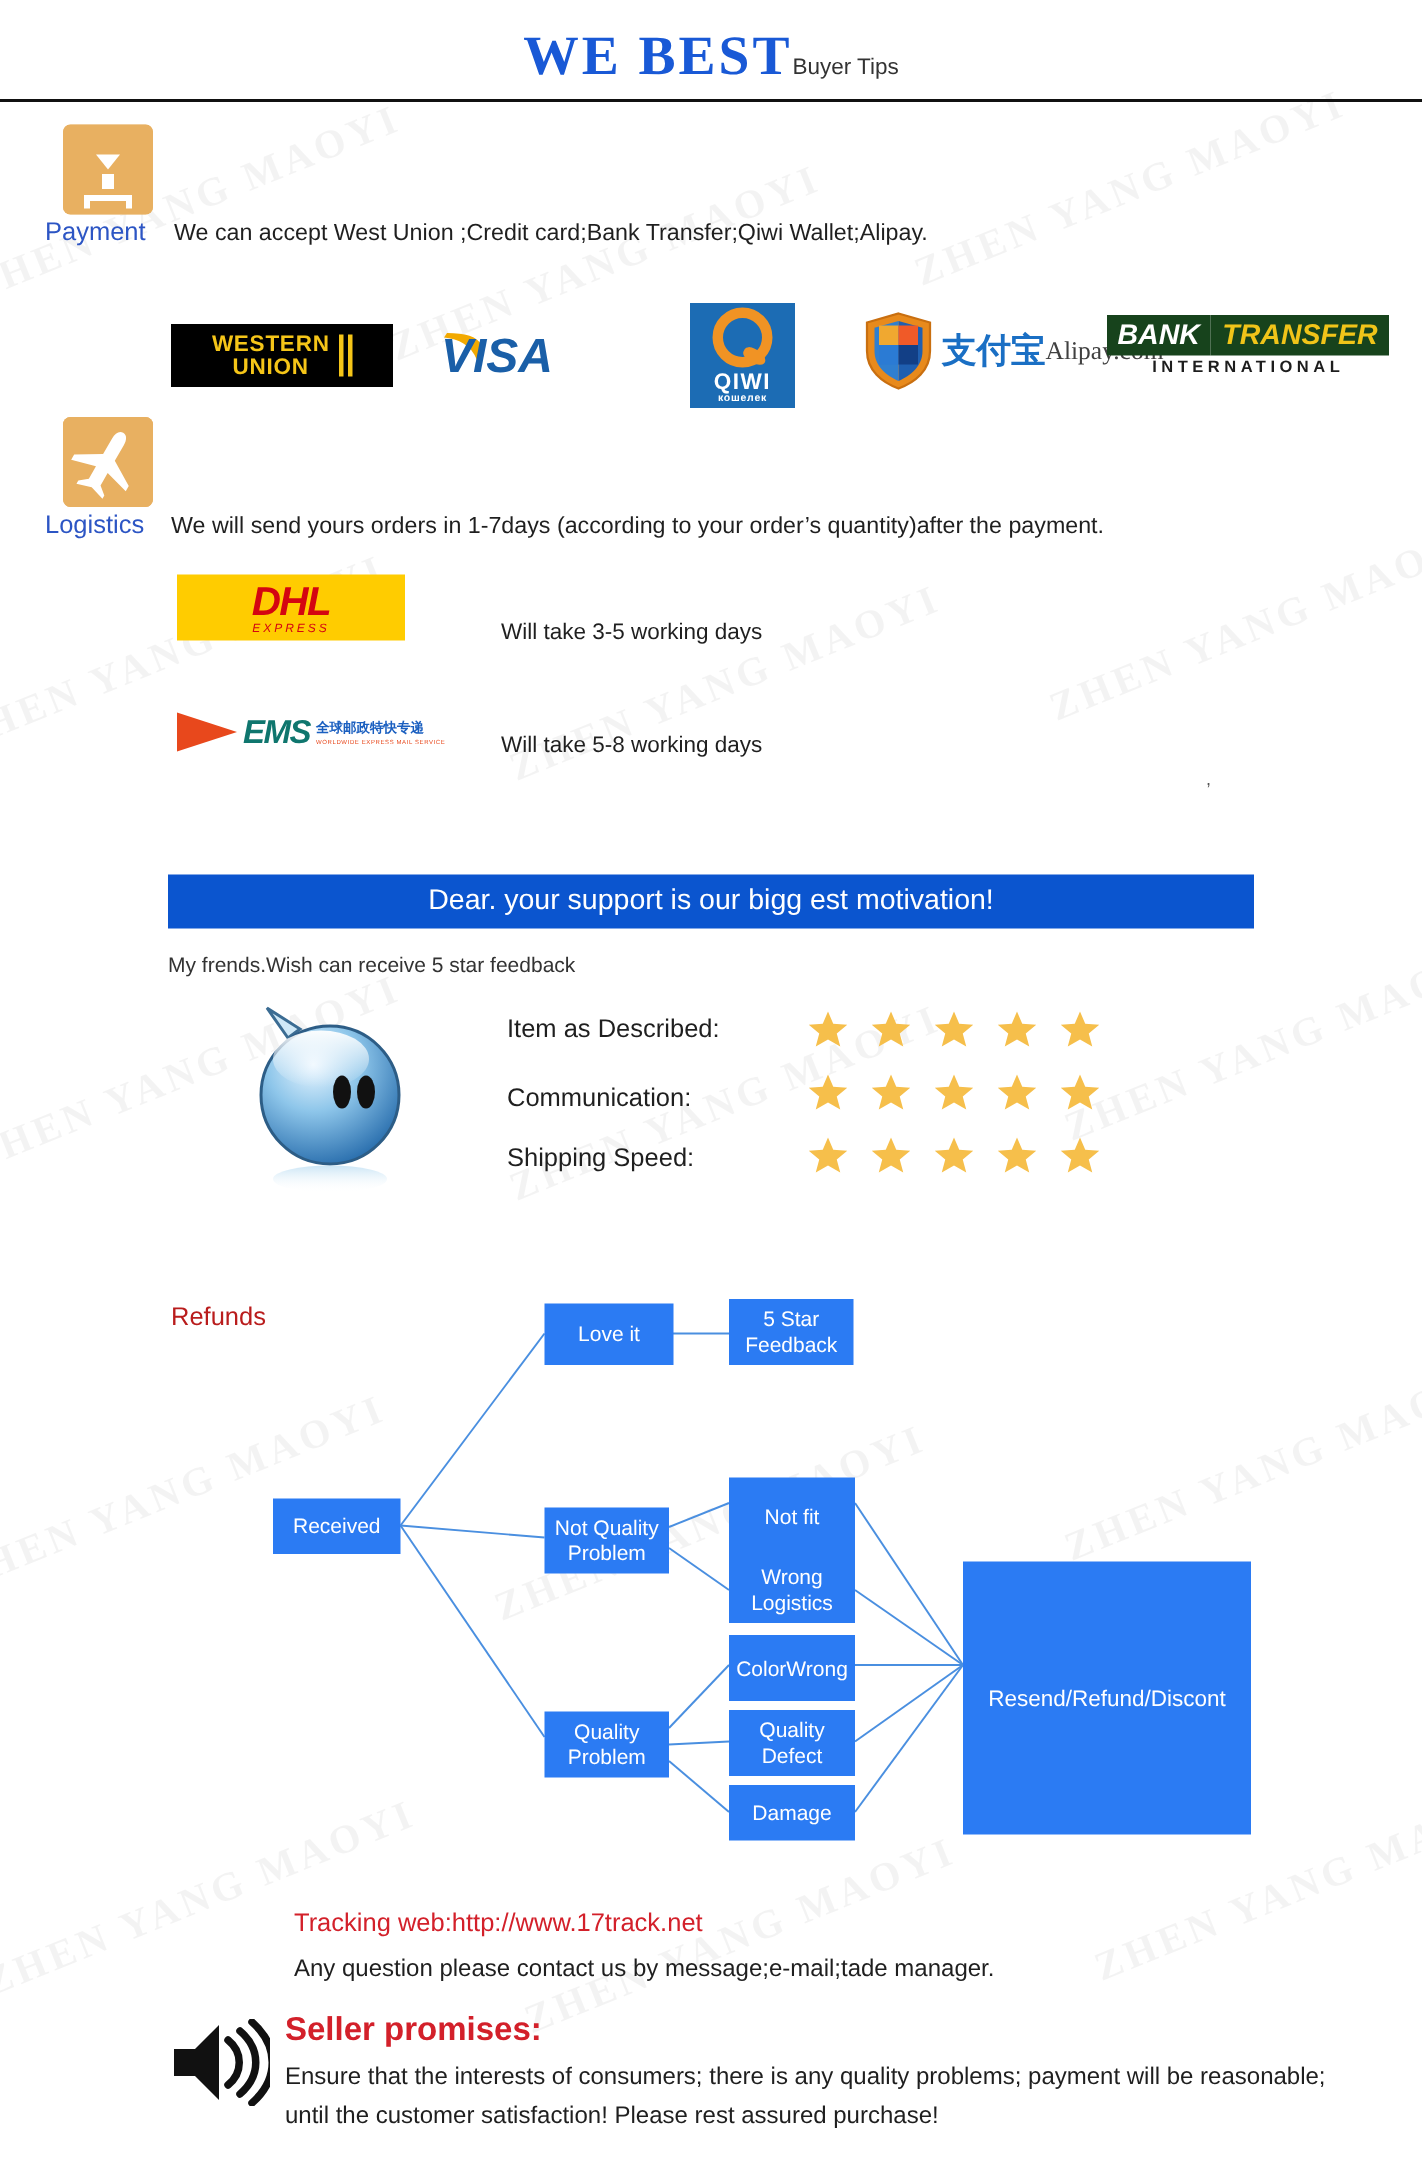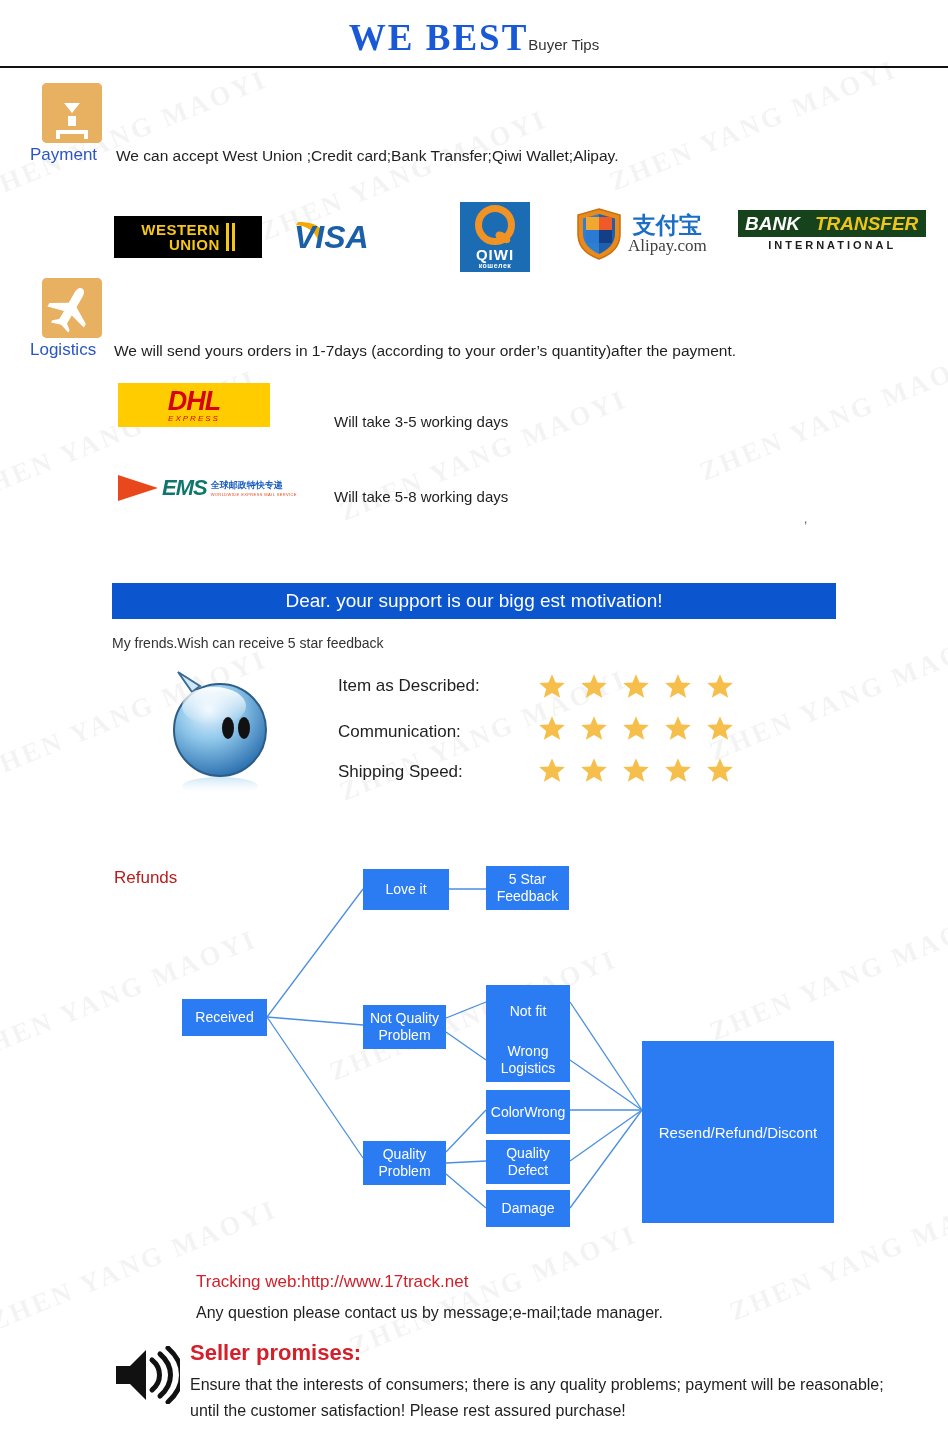--- a/index.html
+++ b/index.html
@@ -59,36 +59,36 @@
 
   
   .logo{position:absolute;}
 
   .wu{
     width:148px;height:42px;background:#000;
     display:flex;align-items:center;justify-content:center;
   }
   .wu .wu-txt{
     color:#f5c518;font-family:"Liberation Sans", sans-serif;
-    font-weight:bold;font-size:15px;line-height:15px;letter-spacing:.5px;text-align:right;
+    font-weight:bold;font-size:15px;line-height:15px;letter-spacing:.5px;text-align:center;
   }
   .wu .wu-txt span{display:block;}
   .wu-bars{display:flex;gap:3px;margin-left:6px;}
   .wu-bars i{display:block;width:3px;height:28px;background:#f5c518;}
 
   .visa{width:132px;height:48px;display:flex;align-items:center;justify-content:center;}
 
   .qiwi{width:70px;height:70px;background:#1c6cb4;display:flex;flex-direction:column;align-items:center;justify-content:center;}
   .qiwi-q{width:40px;height:40px;border:7px solid #f09324;border-radius:50%;box-sizing:border-box;position:relative;}
   .qiwi-q:after{content:"";position:absolute;right:-3px;bottom:-4px;width:16px;height:9px;background:#f09324;border-radius:40% 60% 50% 50%;transform:rotate(28deg);}
   .qiwi-t1{color:#fff;font-weight:bold;font-size:15px;letter-spacing:1px;line-height:15px;margin-top:2px;}
   .qiwi-t2{color:#fff;font-weight:bold;font-size:7px;letter-spacing:.5px;}
 
   .alipay{display:flex;align-items:center;gap:6px;}
-  .alipay-txt{display:flex;flex-direction:column;align-items:center;}
+  .alipay-txt{display:flex;align-items:center;}
   .alipay-cn{font-size:23px;font-weight:bold;color:#1a6fc4;font-family:"DejaVu Sans", sans-serif;line-height:24px;}
   .alipay-com{font-family:"Liberation Serif", serif;font-size:17px;color:#404040;line-height:18px;}
 
   .bank{display:flex;flex-direction:column;align-items:center;}
   .bank-row{display:flex;align-items:stretch;height:27px;}
   .bank-a{background:#17431c;color:#fff;font-weight:bold;font-style:italic;font-size:19px;display:flex;align-items:center;padding:0 7px;}
   .bank-b{background:#17431c;color:#f0c419;font-weight:bold;font-style:italic;font-size:19px;display:flex;align-items:center;padding:0 8px;}
   .bank-int{color:#1d1d1d;font-weight:bold;font-size:11px;letter-spacing:3px;margin-top:2px;}
 
   

